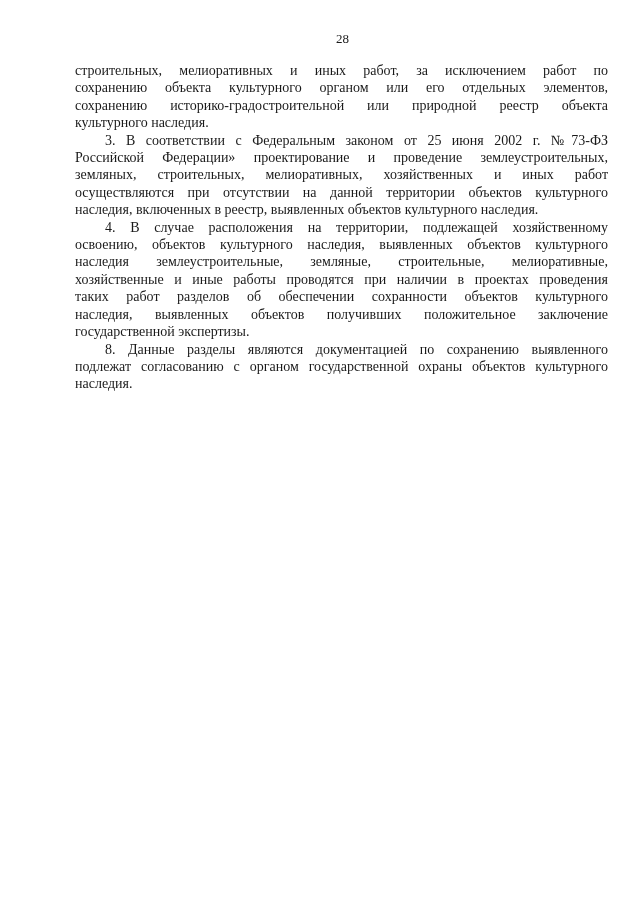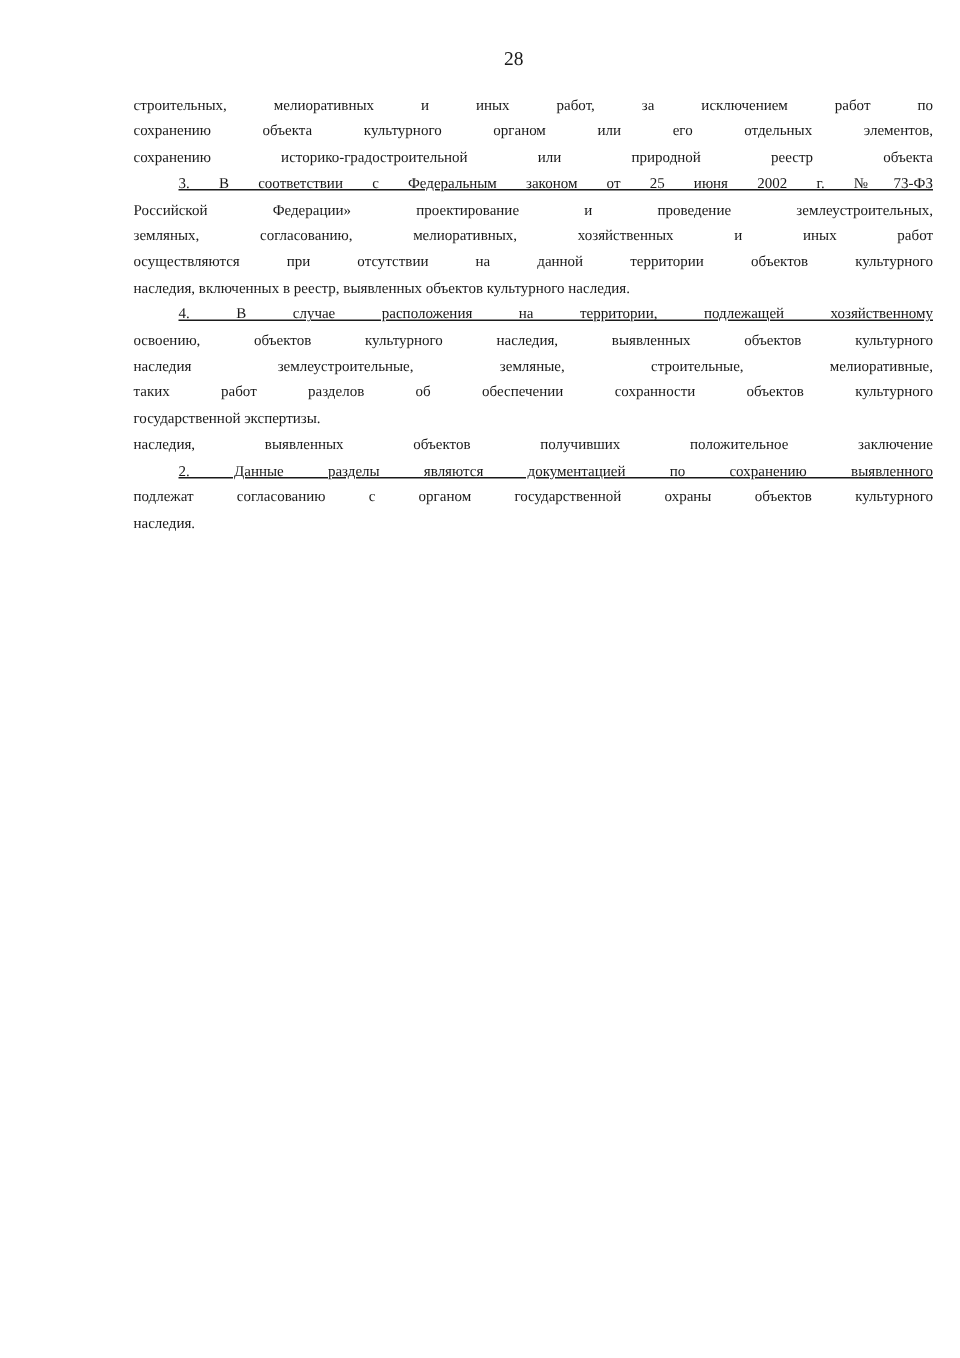--- a/index.html
+++ b/index.html
@@ -9,53 +9,55 @@
     background: #ffffff; color: #1a1a1a;
     font-family: "Liberation Serif", "DejaVu Serif", serif;
   }
   .page-number {
     position: absolute; top: 31px; left: 0; width: 640px;
     text-align: center; font-size: 13px; line-height: 16px;
     padding-left: 45px; box-sizing: border-box;
   }
   .body-text {
     position: absolute; top: 62px; left: 75px; width: 533px;
-    font-size: 10px; line-height: 17.4px; margin-left: 14px;
+    font-size: 14px; line-height: 17.4px;
   }
   .para { margin: 0; text-align: justify; text-align-last: left; }
   .line { display: block; text-align: justify; text-align-last: justify; white-space: nowrap; }
   .line.last { text-align-last: left; }
-  .line.first-indent { padding-left: 30px; text-decoration: underline; }
+  .line.first-indent { padding-left: 30px; }
 </style>
 </head>
 <body>
 
 <div class="page">
   <div class="page-number">28</div>
 
   <div class="body-text">
     <p class="para">
       <span class="line">строительных, мелиоративных и иных работ, за исключением работ по</span>
       <span class="line">сохранению объекта культурного органом или его отдельных элементов,</span>
       <span class="line">сохранению историко-градостроительной или природной реестр объекта</span>
+      <span class="line last">культурного наследия.</span>
     </p>
     <p class="para">
       <span class="line first-indent">3. В соответствии с Федеральным законом от 25 июня 2002 г. №73-ФЗ</span>
       <span class="line">Российской Федерации» проектирование и проведение землеустроительных,</span>
-      <span class="line">земляных, согласованию, мелиоративных, хозяйственных и иных работ</span>
+      <span class="line">земляных, строительных, мелиоративных, хозяйственных и иных работ</span>
       <span class="line">осуществляются при отсутствии на данной территории объектов культурного</span>
       <span class="line last">наследия, включенных в реестр, выявленных объектов культурного наследия.</span>
     </p>
     <p class="para">
       <span class="line first-indent">4. В случае расположения на территории, подлежащей хозяйственному</span>
       <span class="line">освоению, объектов культурного наследия, выявленных объектов культурного</span>
       <span class="line">наследия землеустроительные, земляные, строительные, мелиоративные,</span>
+      <span class="line">хозяйственные и иные работы проводятся при наличии в проектах проведения</span>
       <span class="line">таких работ разделов об обеспечении сохранности объектов культурного</span>
+      <span class="line">наследия, выявленных объектов получивших положительное заключение</span>
       <span class="line last">государственной экспертизы.</span>
-      <span class="line">наследия, выявленных объектов получивших положительное заключение</span>
     </p>
     <p class="para">
-      <span class="line first-indent">2. Данные разделы являются документацией по сохранению выявленного</span>
+      <span class="line first-indent">8. Данные разделы являются документацией по сохранению выявленного</span>
       <span class="line">подлежат согласованию с органом государственной охраны объектов культурного</span>
       <span class="line last">наследия.</span>
     </p>
   </div>
 </div>
 
 </body></html>

